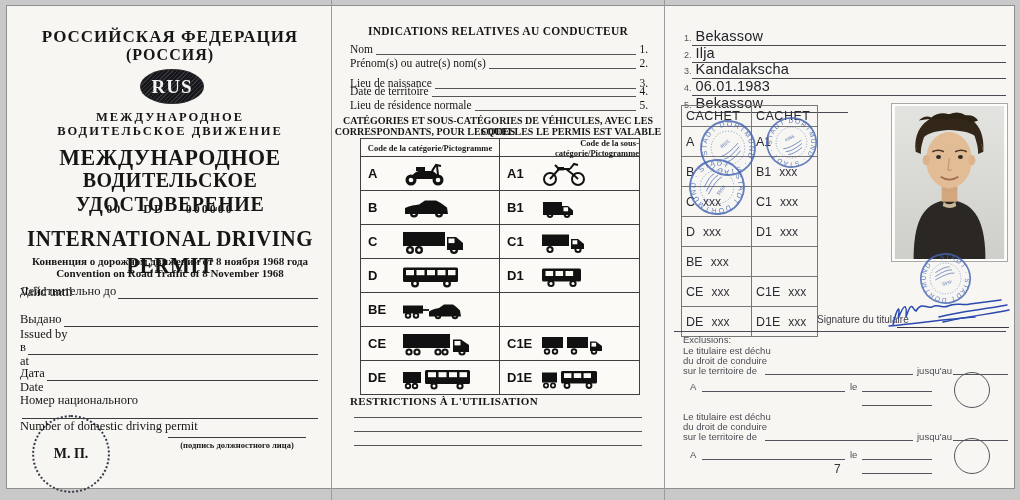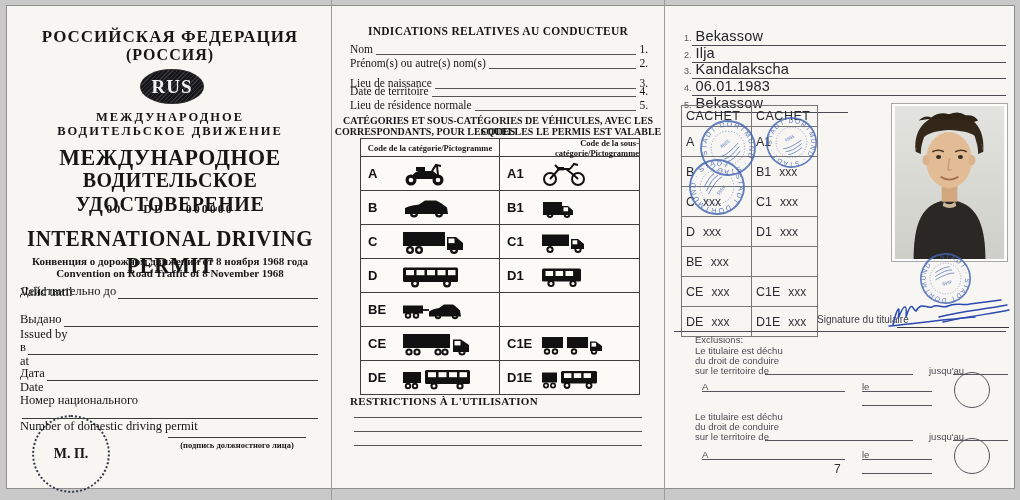--- a/index.html
+++ b/index.html
@@ -75,21 +75,21 @@
   .cxc .xx{margin-left:8px;font-size:12px;color:#33333b;}
   .photo{left:227px;top:98px;width:111px;height:153px;background:#fdfdfb;border:1px solid #a8a8a8;
          padding:2px;}
   .photo svg{display:block;width:100%;height:100%;}
   .stamp{position:absolute;opacity:.82;pointer-events:none;}
   .stamp svg{display:block;width:100%;height:100%;}
   .sig-label{left:153px;top:309px;font-size:10px;color:#3f3f47;}
   .sig-line{left:233px;top:308px;width:112px;height:14px;border-bottom:1px solid #3a3a42;}
   .sig-svg{left:215px;top:288px;width:135px;height:38px;}
   .rp-rule{left:10px;top:326px;right:8px;height:1px;background:#4a4a52;}
-  .excl{font-size:9.5px;color:#4c4c55;line-height:9.5px;margin-left:12px;}
+  .excl{font-size:9.5px;color:#4c4c55;line-height:9.5px;}
   .exline{position:absolute;height:1px;background:#55555e;}
   .excircle{position:absolute;width:34px;height:34px;border:1px solid #55555e;border-radius:50%;}
   .pageno{left:170px;top:457px;font-size:12px;color:#33333b;}
 </style>
 </head>
 <body>
 
 <div class="page">
   <div class="doc"></div>
   <div class="fold" style="left:331px"></div>

